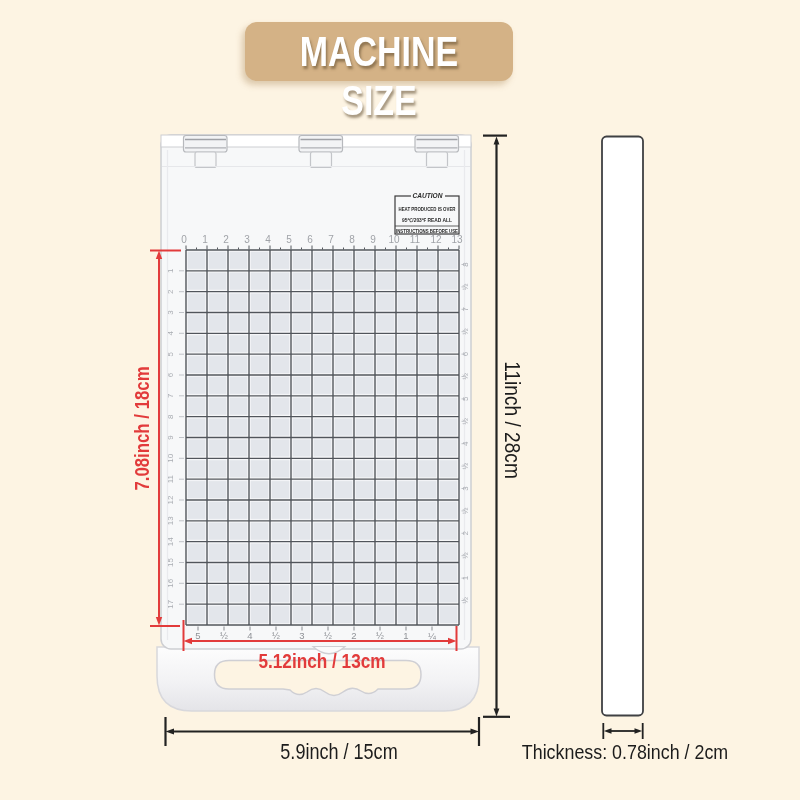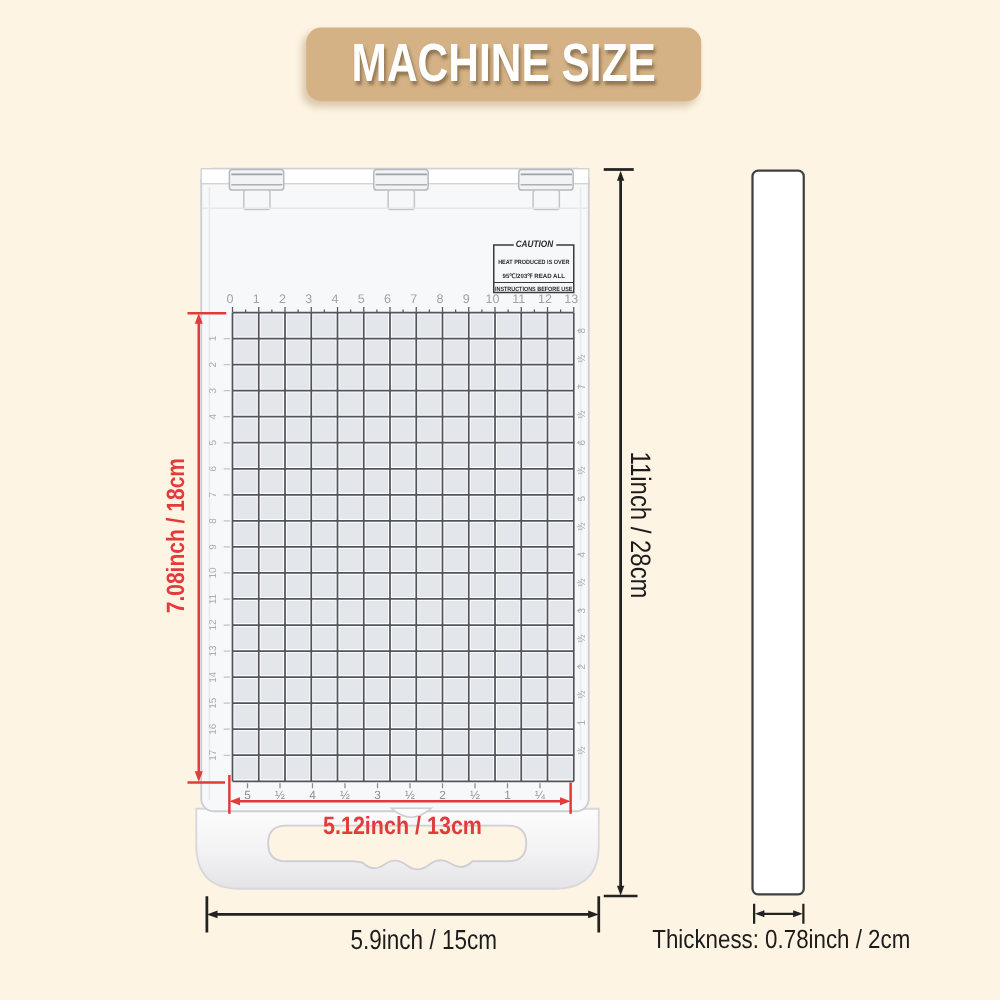--- a/index.html
+++ b/index.html
@@ -1,18 +1,18 @@
 <!DOCTYPE html>
 <html><head>
 <meta charset="utf-8">
 <style>
   html,body{margin:0;padding:0;}
   body{width:800px;height:800px;background:#FDF4E3;font-family:"Liberation Sans",sans-serif;position:relative;overflow:hidden;}
   .abs{position:absolute;}
-  #banner{left:245px;top:22px;width:316px;height:59px;background:#D4B286;border-radius:12px;
+  #banner{left:245px;top:22px;width:268px;height:59px;background:#D4B286;border-radius:12px;
     box-shadow:-3px 4px 6px rgba(160,120,70,0.35);}
   #banner span{position:absolute;left:0;top:5px;width:100%;text-align:center;color:#fff;
     font-size:43px;font-weight:bold;letter-spacing:0;transform:scaleX(0.79);text-shadow:2px 3px 3px rgba(90,70,40,0.55);}
   .redlbl{color:#E23B3B;font-weight:bold;}
   #lbl-708{left:32px;top:417px;width:220px;text-align:center;font-size:20px;
     transform:rotate(-90deg) scaleX(0.84);transform-origin:center;}
   #lbl-512{left:222px;top:650px;width:200px;text-align:center;font-size:20px;transform:scaleX(0.86);}
   #lbl-11{left:402px;top:407px;width:220px;text-align:center;font-size:22.5px;color:#1c1c1c;
     transform:rotate(90deg) scaleX(0.85);transform-origin:center;}
   #lbl-59{left:239px;top:739px;width:200px;text-align:center;font-size:22px;color:#1c1c1c;transform:scaleX(0.82);}

